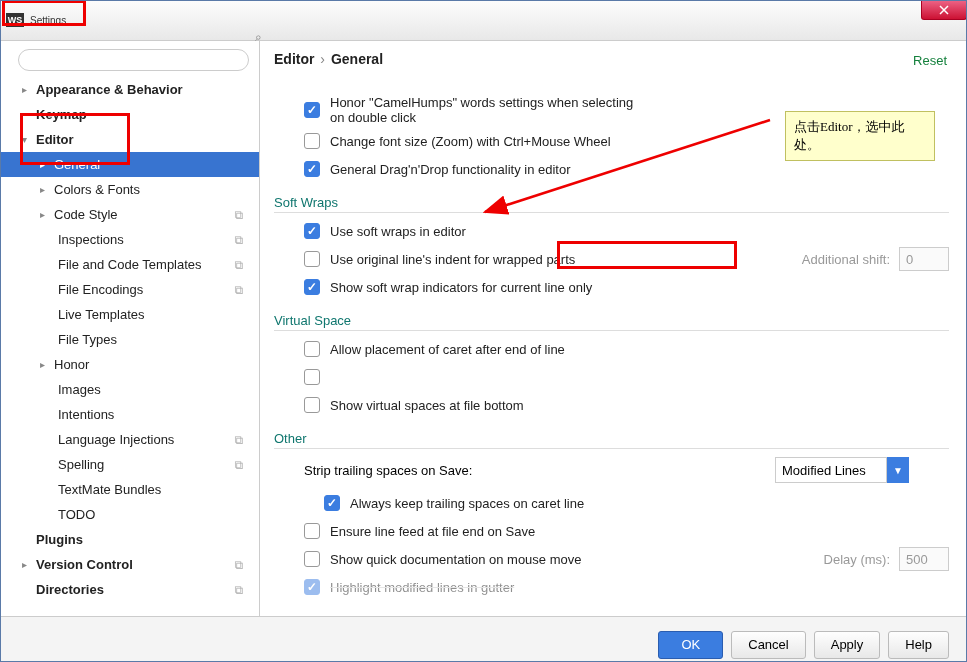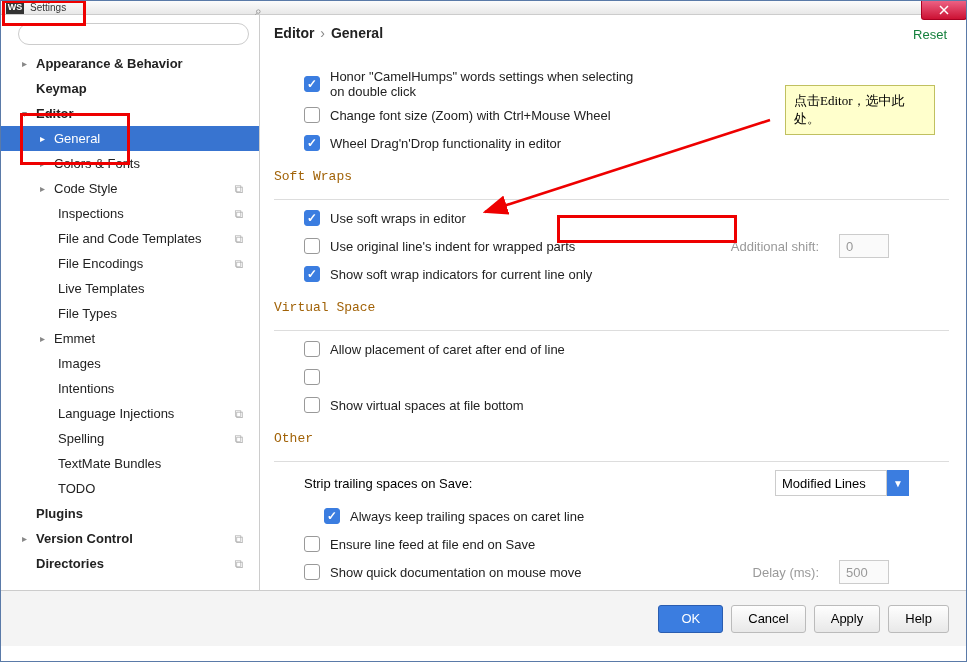--- a/index.html
+++ b/index.html
@@ -1,18 +1,18 @@
 <!DOCTYPE html>
 <html><head>
 <meta charset="utf-8">
 <style>
 * { box-sizing: border-box; margin: 0; padding: 0; font-family: "Segoe UI", Arial, sans-serif; }
 body { background: #fff; width: 967px; height: 662px; overflow: hidden; position: relative; }
 
-.titlebar { height: 15px; background: linear-gradient(#fdfdfd, #e8e8e8); border-bottom: 1px solid #ccc; display: flex; align-items: center; position: relative; }
+.titlebar { height: 41px; background: linear-gradient(#fdfdfd, #e8e8e8); border-bottom: 1px solid #ccc; display: flex; align-items: center; position: relative; }
 .titlebar .app-icon { width: 18px; height: 14px; background: #333; color: #fff; font-size: 9px; font-weight: bold; display: flex; align-items: center; justify-content: center; margin-left: 6px; }
 .titlebar .title { margin-left: 6px; font-size: 10px; color: #333; }
 .titlebar .close { position: absolute; right: 0; top: 0; width: 46px; height: 20px; background: linear-gradient(#e68, #c13); border: 1px solid #a02; border-top: none; border-radius: 0 0 3px 3px; display: flex; align-items: center; justify-content: center; color: #fff; font-size: 12px; }
 .title-highlight { position: absolute; left: 2px; top: 0px; width: 84px; height: 26px; border: 3px solid #e00; pointer-events: none; }
 
 .body-area { display: flex; height: 575px; }
 
 .sidebar { width: 260px; border-right: 1px solid #ccc; padding-top: 8px; background: #fff; overflow: hidden; }
 .search-wrap { padding: 0 10px 6px 18px; }
 .search { width: 100%; height: 22px; border: 1px solid #ccc; border-radius: 11px; padding: 0 8px 0 24px; font-size: 12px; background: #fff; }
@@ -33,25 +33,25 @@
 .breadcrumb { font-size: 14px; font-weight: bold; color: #222; margin-bottom: 28px; }
 .breadcrumb .sep { color: #888; font-weight: normal; margin: 0 2px; }
 .reset { position: absolute; right: 20px; top: 12px; color: #15803d; font-size: 13px; cursor: pointer; }
 
 .opt-row { display: flex; align-items: center; margin: 4px 0 4px 30px; font-size: 13px; min-height: 24px; }
 .opt-row.indent2 { margin-left: 50px; }
 .chk { width: 16px; height: 16px; border: 1px solid #999; border-radius: 3px; margin-right: 10px; flex-shrink: 0; display: flex; align-items: center; justify-content: center; background: #fff; }
 .chk.checked { background: #3b7de0; border-color: #3b7de0; }
 .chk.checked::after { content: "✓"; color: #fff; font-size: 12px; font-weight: bold; }
 .opt-label { color: #222; }
-.opt-extra { margin-left: auto; display: flex; align-items: center; gap: 20px; margin-right: 60px; }
+.opt-extra { margin-left: auto; display: flex; align-items: center; gap: 9px; }
 .opt-extra label { color: #999; font-size: 13px; }
 .opt-extra input { width: 50px; height: 24px; border: 1px solid #ccc; padding: 0 6px; font-size: 13px; color: #999; }
 
-.section-title { font-size: 13px; color: #a16207; margin: 14px 0 6px 0; border-bottom: 1px solid #ddd; padding-bottom: 15px; font-family: Liberation Mono, monospace; }
+.section-title { font-size: 13px; color: #0f766e; margin: 14px 0 6px 0; border-bottom: 1px solid #ddd; padding-bottom: 2px; }
 
 .softw-highlight { position: absolute; border: 3px solid #e00; pointer-events: none; z-index: 5; }
 
 .strip-row { display: flex; align-items: center; margin: 8px 0 8px 30px; font-size: 13px; }
 .strip-row .sel-wrap { margin-left: auto; margin-right: 40px; display: flex; }
 .strip-row select { height: 26px; border: 1px solid #ccc; padding: 0 6px; font-size: 13px; width: 112px; appearance: none; background: #fff; }
 .strip-row .dd-btn { width: 22px; height: 26px; background: #3b7de0; display: flex; align-items: center; justify-content: center; color: #fff; font-size: 10px; }
 
 .note { position: absolute; right: 32px; top: 70px; width: 150px; background: #ffffcc; border: 1px solid #c0c060; padding: 6px 8px; font-size: 13px; z-index: 10; font-family: "SimSun", serif; }
 
@@ -123,21 +123,21 @@
           <span class="badge">⧉</span>
         </div>
       <div class="tree-item grandchild">
           <span class="label">Live Templates</span>
         </div>
       <div class="tree-item grandchild">
           <span class="label">File Types</span>
         </div>
       <div class="tree-item child">
           <span class="arrow">▸</span>
-          <span class="label">Emmet</span>
+          <span class="label">Honor</span>
         </div>
       <div class="tree-item grandchild">
           <span class="label">Images</span>
         </div>
       <div class="tree-item grandchild">
           <span class="label">Intentions</span>
         </div>
       <div class="tree-item grandchild">
           <span class="label">Language Injections</span>
           <span class="badge">⧉</span>
@@ -181,21 +181,21 @@
     <div class="opt-row">
         <div class="chk checked"></div>
         <span class="opt-label" style="max-width:320px">Honor "CamelHumps" words settings when selecting on double click</span>
       </div>
     <div class="opt-row">
         <div class="chk"></div>
         <span class="opt-label">Change font size (Zoom) with Ctrl+Mouse Wheel</span>
       </div>
     <div class="opt-row">
         <div class="chk checked"></div>
-        <span class="opt-label">Wheel Drag'n'Drop functionality in editor</span>
+        <span class="opt-label">General Drag'n'Drop functionality in editor</span>
       </div>
 
     <div class="section-title">Soft Wraps</div>
     <div class="opt-row" style="position:relative">
         <div class="chk checked"></div>
         <span class="opt-label">Use soft wraps in editor</span>
       </div>
     <div class="softw-highlight" style="left:297px; top:200px; width:180px; height:28px;"></div>
     <div class="opt-row">
         <div class="chk"></div>

